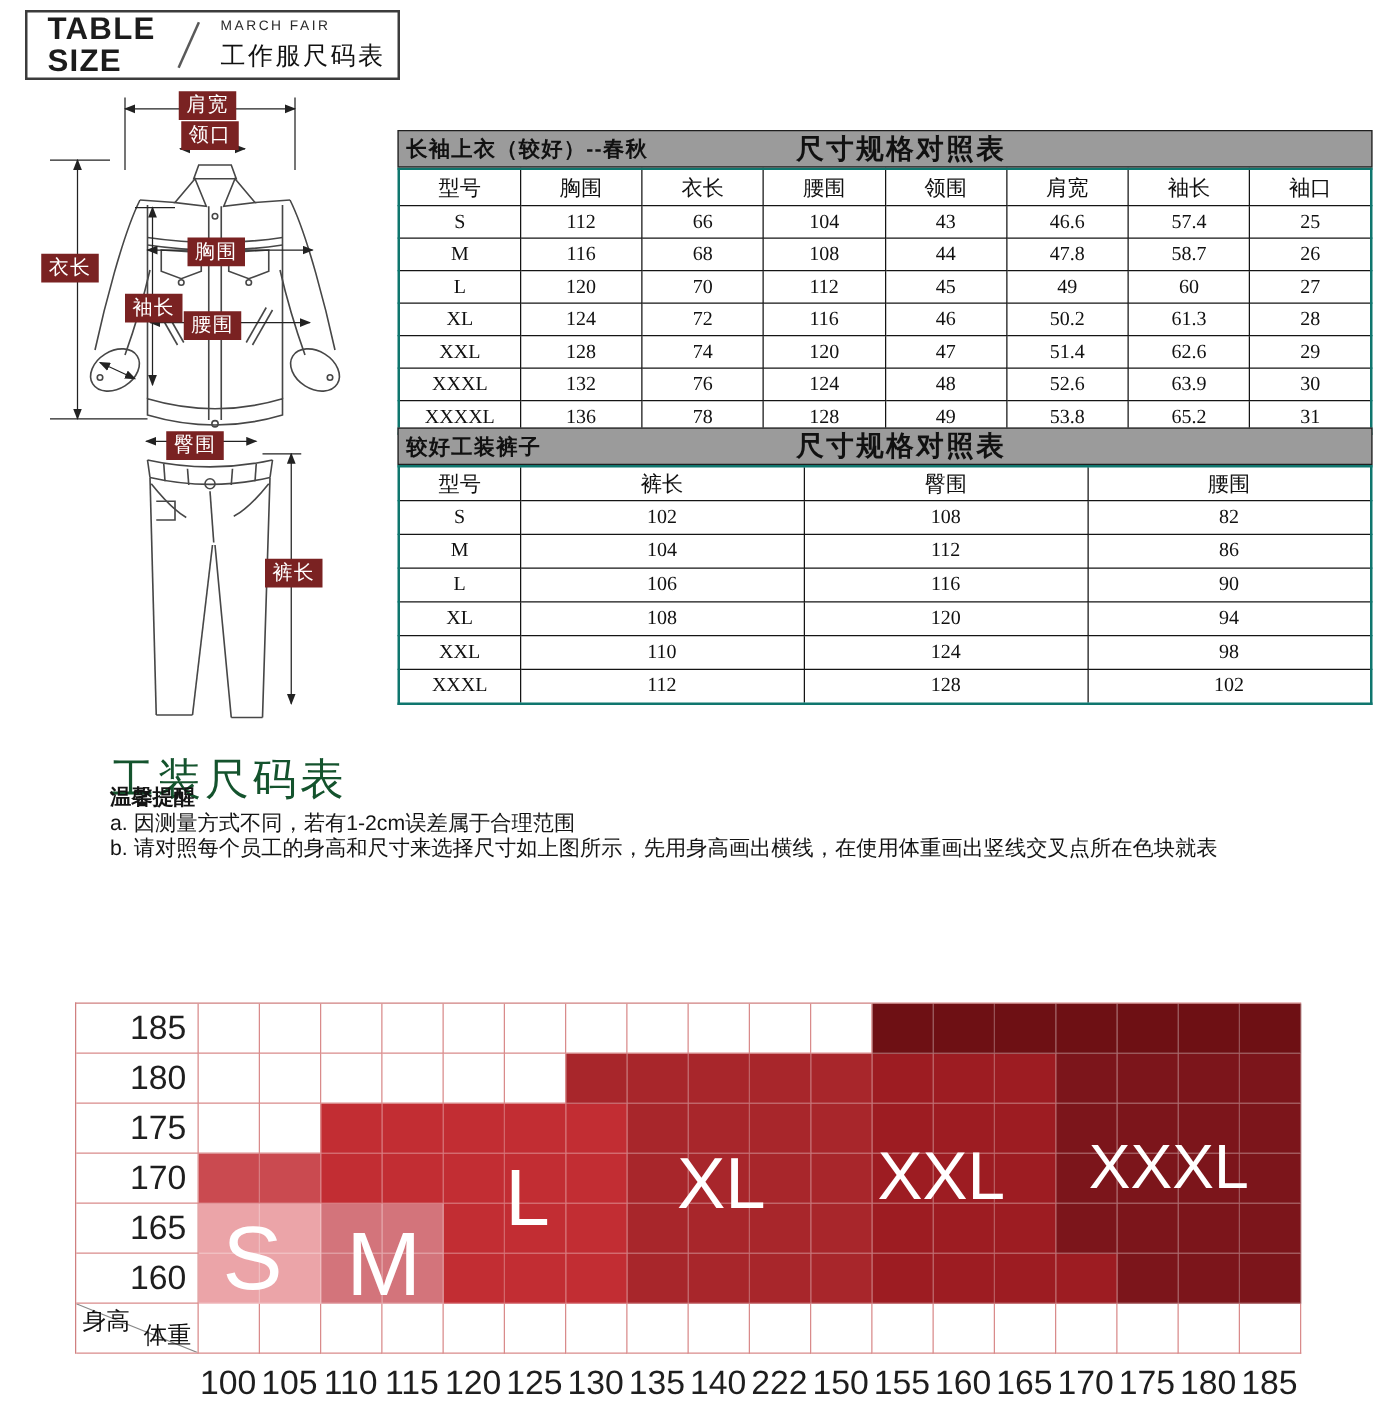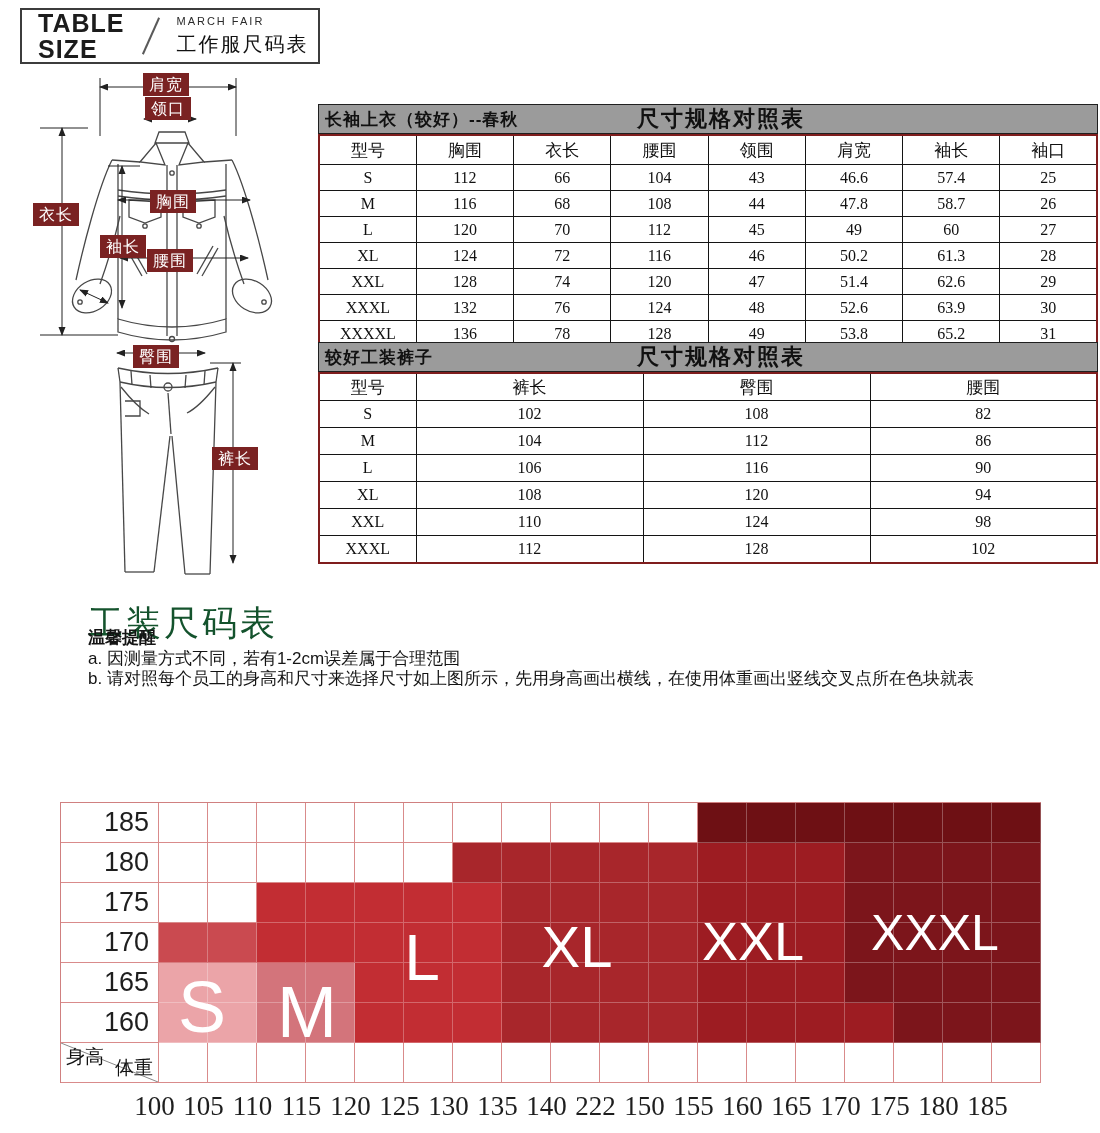--- a/index.html
+++ b/index.html
@@ -19,21 +19,21 @@
   .dlabel{position:absolute;background:#7a2222;color:#fff;font-size:16px;line-height:19px;
           padding:2px 6px;letter-spacing:1px;white-space:nowrap;z-index:3;}
 
   
   .tblock{position:absolute;left:318px;width:780px;}
   .tbar{height:30px;background:#9b9b9b;border:1px solid #1f1f1f;box-sizing:border-box;
         display:flex;align-items:center;position:relative;}
   .tbar .lt{font-weight:bold;font-size:17px;margin-left:6px;letter-spacing:1px;}
   .tbar .ct{position:absolute;left:318px;font-weight:bold;font-size:22px;letter-spacing:2px;}
   table.sizes{border-collapse:collapse;width:780px;table-layout:fixed;text-align:center;
-              font-family:"Liberation Serif","DejaVu Serif",serif;border:2px solid #7f1d1d;}
+              font-family:"Liberation Serif","DejaVu Serif",serif;border:2px solid #0f766e;}
   table.sizes th{font-weight:normal;font-size:17px;border:1px solid #141414;height:28px;padding:0;}
   table.sizes td{font-size:16px;border:1px solid #141414;height:25px;padding:0;}
   #table-0 td{height:25px;} #table-0 th{height:28px;}
   #table-1 th{height:26px;} #table-1 td{height:26px;}
   #table-1 col.c0{width:97px;}
 
   
   .section-title{position:absolute;left:88px;top:600px;font-size:35px;font-weight:normal;
                  letter-spacing:3px;color:#14532d;}
   .notes{position:absolute;left:88px;top:628px;width:1000px;font-size:17px;line-height:20.5px;color:#141414;}
@@ -44,21 +44,21 @@
   .heatmap{position:absolute;left:60px;top:802px;width:980px;}
   .hm-grid{display:grid;grid-template-columns:98px repeat(18,49px);grid-auto-rows:40px;
            border-top:1px solid #d08080;border-left:1px solid #d08080;width:980px;box-sizing:content-box;}
   .hm-cell{border-right:1px solid #d98b8b;border-bottom:1px solid #d98b8b;box-sizing:border-box;}
   .hm-rowlabel{display:flex;align-items:center;justify-content:flex-end;padding-right:9px;
                font-size:27px;color:#1e1e1e;}
   .hm-corner{position:relative;}
   .hm-corner svg{position:absolute;left:0;top:0;}
   .hm-corner .yl{position:absolute;left:5px;top:1px;font-size:19px;color:#111;}
   .hm-corner .xl{position:absolute;right:5px;bottom:1px;font-size:19px;color:#111;}
-  .hm-xlabels{display:flex;margin-left:70px;margin-top:8px;font-family:Liberation Serif, serif;}
+  .hm-xlabels{display:flex;margin-left:98px;margin-top:8px;}
   .hm-xlabels span{width:49px;text-align:center;font-size:27px;color:#1e1e1e;}
   .hm-zonelabel{position:absolute;color:#fff;transform:translate(-50%,-50%);line-height:1;
                 font-family:"Liberation Sans",sans-serif;z-index:2;}
 </style>
 </head>
 <body>
 
 <div class="page">
 
   <div class="brand-box">

